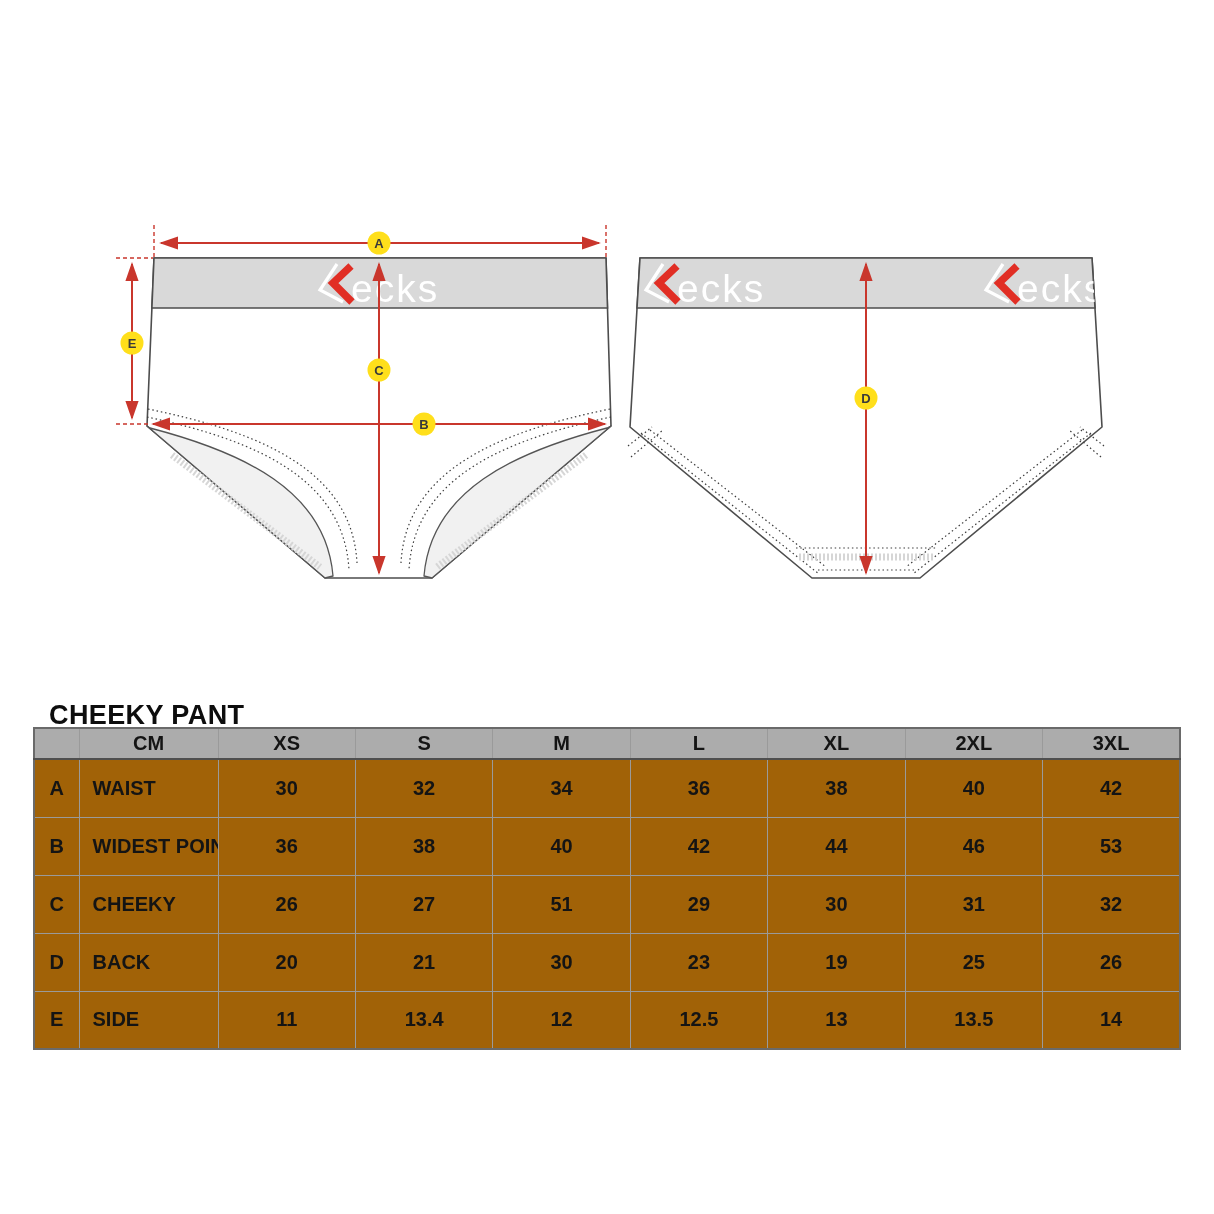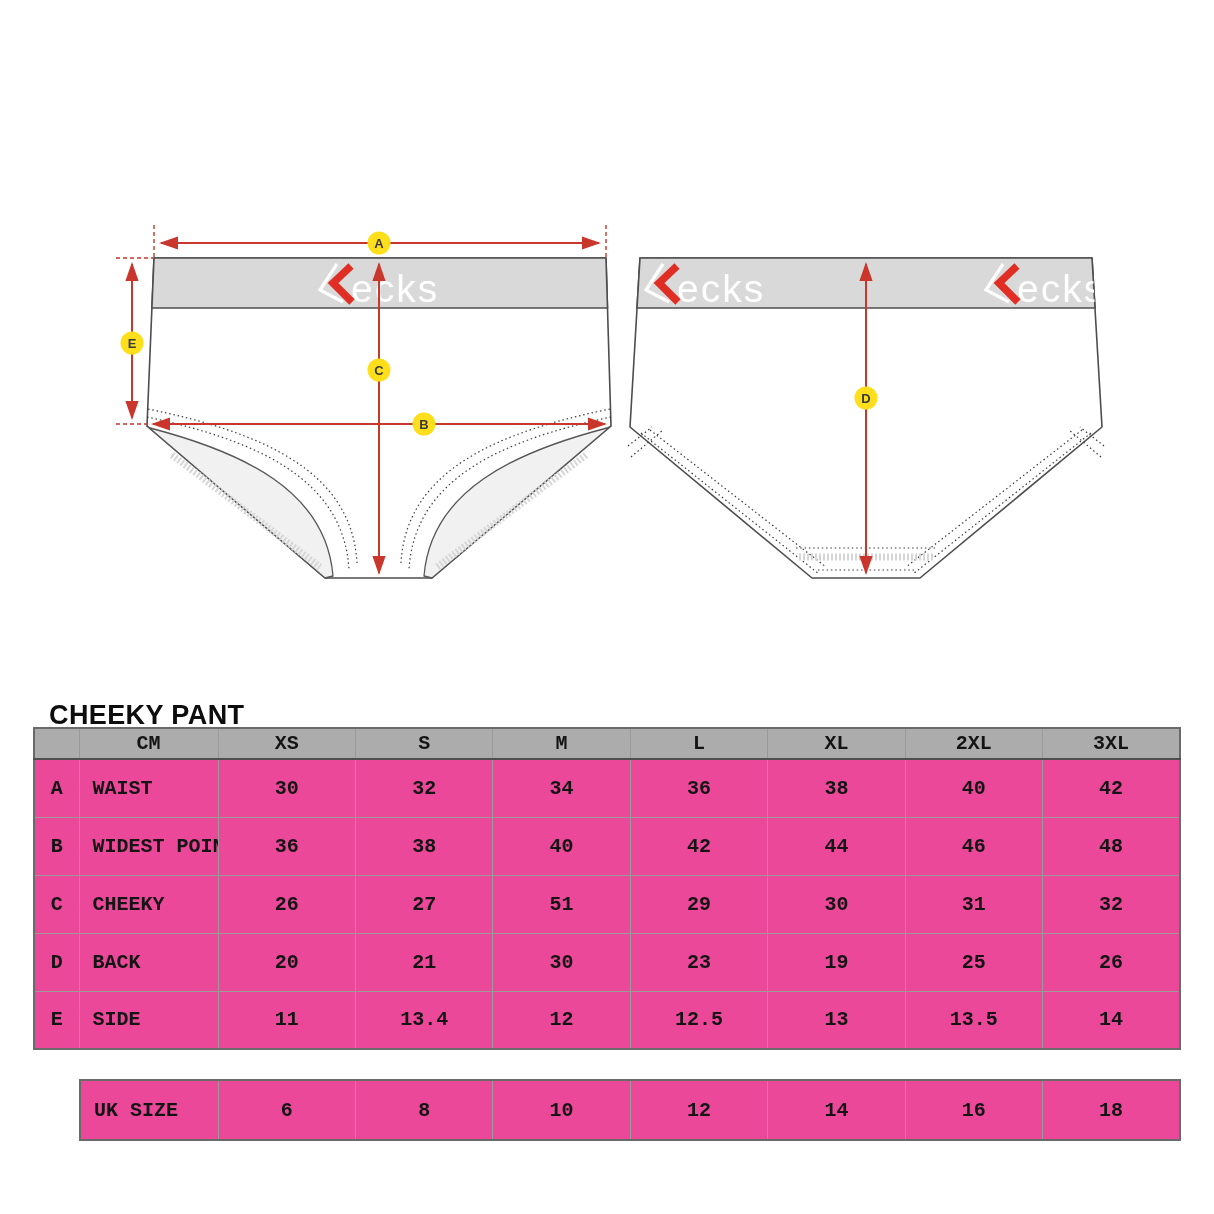--- a/index.html
+++ b/index.html
@@ -1,22 +1,22 @@
 <!DOCTYPE html>
 <html><head>
 <meta charset="utf-8">
 <style>
   html,body{margin:0;padding:0;background:#ffffff;}
   body{width:1214px;height:1214px;font-family:"Liberation Sans",sans-serif;}
   .canvas{position:relative;width:1214px;height:1214px;background:#fff;overflow:hidden;}
   svg.diagram{position:absolute;left:0;top:0;}
   .title{position:absolute;left:33px;top:684px;margin:16px;font-size:27px;line-height:30px;
          font-weight:700;color:#0d0d0d;letter-spacing:.4px;}
-  table{border-collapse:collapse;table-layout:fixed;position:absolute;background:#ec4899;
-        font-family:Liberation Mono, monospace;}
+  table{border-collapse:collapse;table-layout:fixed;position:absolute;background:#a16207;
+        font-family:Liberation Sans, sans-serif;}
   .size-table{left:33px;top:727px;width:1148px;border:2px solid #6a6a6a;}
   .uk-table{left:79px;top:1079px;width:1102px;border:2px solid #6a6a6a;}
   th,td{border:1px solid #9a9a9a;font-size:20px;font-weight:700;color:#141414;
         text-align:center;padding:0;overflow:hidden;white-space:nowrap;}
   .size-table thead th{background:#acacac;height:29px;border-bottom:2px solid #4f4f4f;}
   .size-table tbody tr{height:58px;}
   .uk-table tr{height:60px;}
   td.label{text-align:left;padding-left:13px;margin-left:44px;}
 </style>
 </head>
@@ -181,21 +181,21 @@
         </tr>
         <tr>
           <td class="letter">B</td>
           <td class="label">WIDEST POINT</td>
           <td>36</td>
           <td>38</td>
           <td>40</td>
           <td>42</td>
           <td>44</td>
           <td>46</td>
-          <td>48</td>
+          <td>53</td>
         </tr>
         <tr>
           <td class="letter">C</td>
           <td class="label">CHEEKY</td>
           <td>26</td>
           <td>27</td>
           <td>51</td>
           <td>29</td>
           <td>30</td>
           <td>31</td>
@@ -219,38 +219,14 @@
           <td>13.4</td>
           <td>12</td>
           <td>12.5</td>
           <td>13</td>
           <td>13.5</td>
           <td>14</td>
         </tr>
       </tbody>
   </table>
 
-  <table class="uk-table">
-    <colgroup>
-      <col style="width:138px">
-      <col>
-        <col>
-        <col>
-        <col>
-        <col>
-        <col>
-        <col>
-    </colgroup>
-    <tbody>
-      <tr>
-          <td class="label">UK SIZE</td>
-          <td>6</td>
-          <td>8</td>
-          <td>10</td>
-          <td>12</td>
-          <td>14</td>
-          <td>16</td>
-          <td>18</td>
-        </tr>
-    </tbody>
-  </table>
 
 </div>
 
 </body></html>

